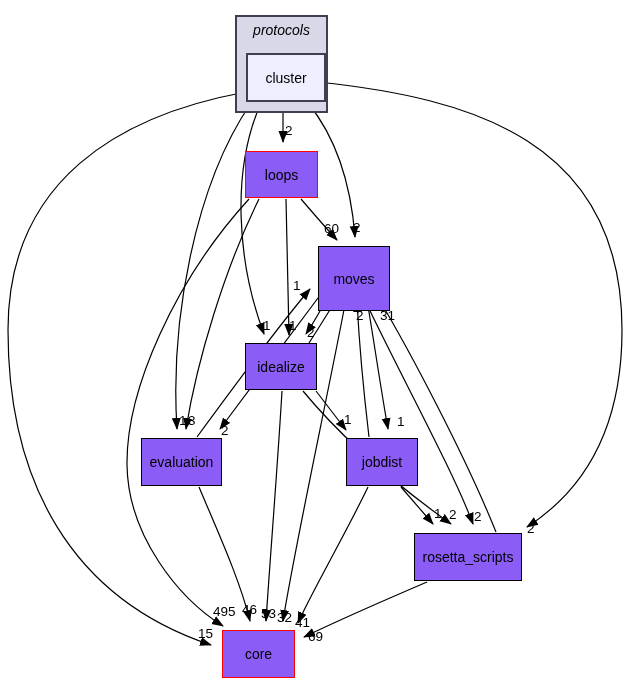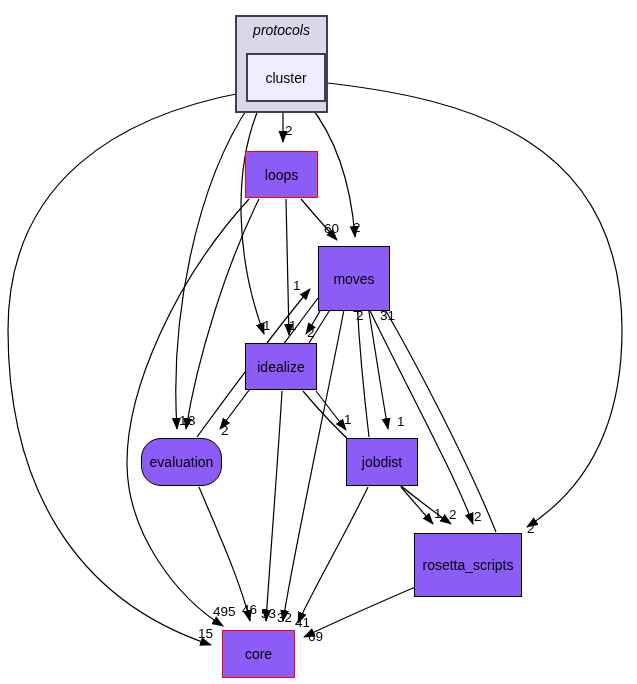--- a/index.html
+++ b/index.html
@@ -111,26 +111,26 @@
       </div>
       <div class="node red" style="left: 245px; top: 151px; width: 73px; height: 47px;">
         <span>loops</span>
       </div>
       <div class="node" style="left: 318px; top: 246px; width: 72px; height: 65px;">
         <span>moves</span>
       </div>
       <div class="node" style="left: 245px; top: 343px; width: 72px; height: 47px;">
         <span>idealize</span>
       </div>
-      <div class="node" style="left: 141px; top: 438px; width: 81px; height: 48px; border-radius: 20px;">
+      <div class="node" style="left: 141px; top: 438px; width: 81px; height: 48px;">
         <span>evaluation</span>
       </div>
       <div class="node" style="left: 346px; top: 438px; width: 72px; height: 48px;">
         <span>jobdist</span>
       </div>
-      <div class="node" style="left: 414px; top: 533px; width: 108px; height: 64px;">
+      <div class="node" style="left: 414px; top: 533px; width: 108px; height: 48px;">
         <span>rosetta_scripts</span>
       </div>
       <div class="node red" style="left: 222px; top: 630px; width: 73px; height: 48px;">
         <span>core</span>
       </div>
     </div>
 </div>
 
 </body></html>

